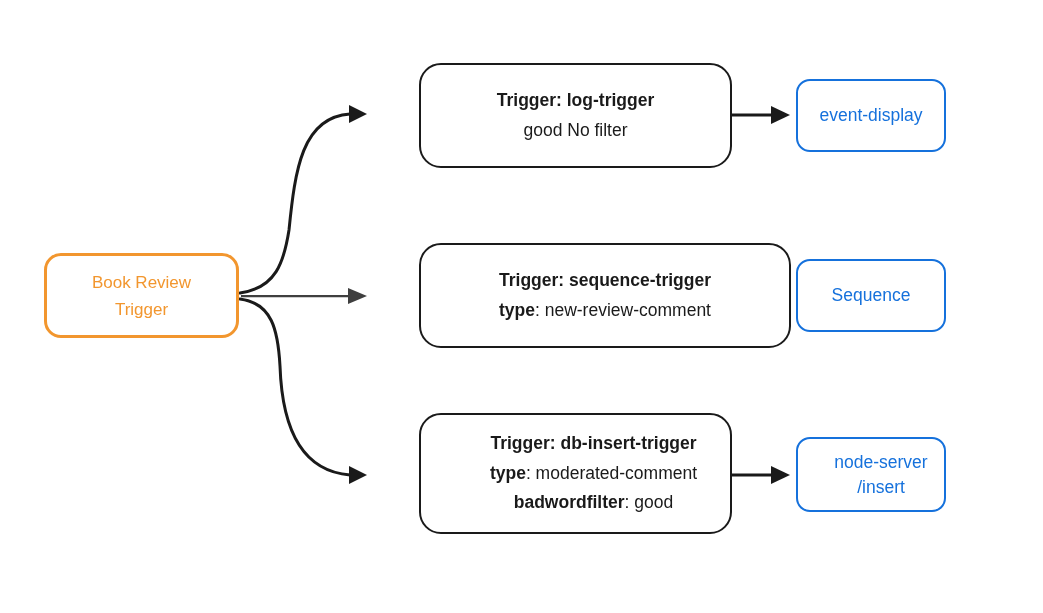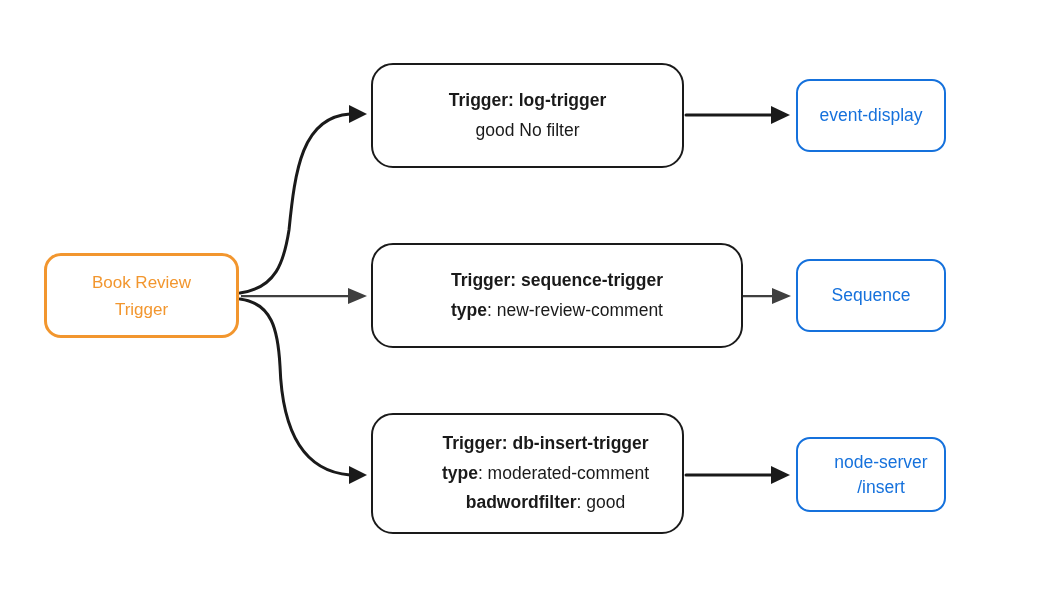--- a/index.html
+++ b/index.html
@@ -56,20 +56,21 @@
     font-size: 17px;
     line-height: 27px;
     align-items: center;
   }
   .node-trigger {
     border: 2.5px solid var(--ink, #1a1a1a);
     border-radius: 22px;
     font-size: 17.5px;
     line-height: 29.5px;
     color: var(--ink, #1a1a1a);
+    margin-left: 48px;
   }
   .node-trigger-1 { left: 371px; top: 63px;  width: 313px; height: 105px; }
   .node-trigger-2 { left: 371px; top: 243px; width: 372px; height: 105px; }
   .node-trigger-3 { left: 371px; top: 413px; width: 313px; height: 121px; padding-left: 36px; }
   .node-sink {
     border: 2.5px solid var(--blue, #1571dc);
     border-radius: 14px;
     color: var(--blue, #1571dc);
     font-size: 17.5px;
     line-height: 25px;

